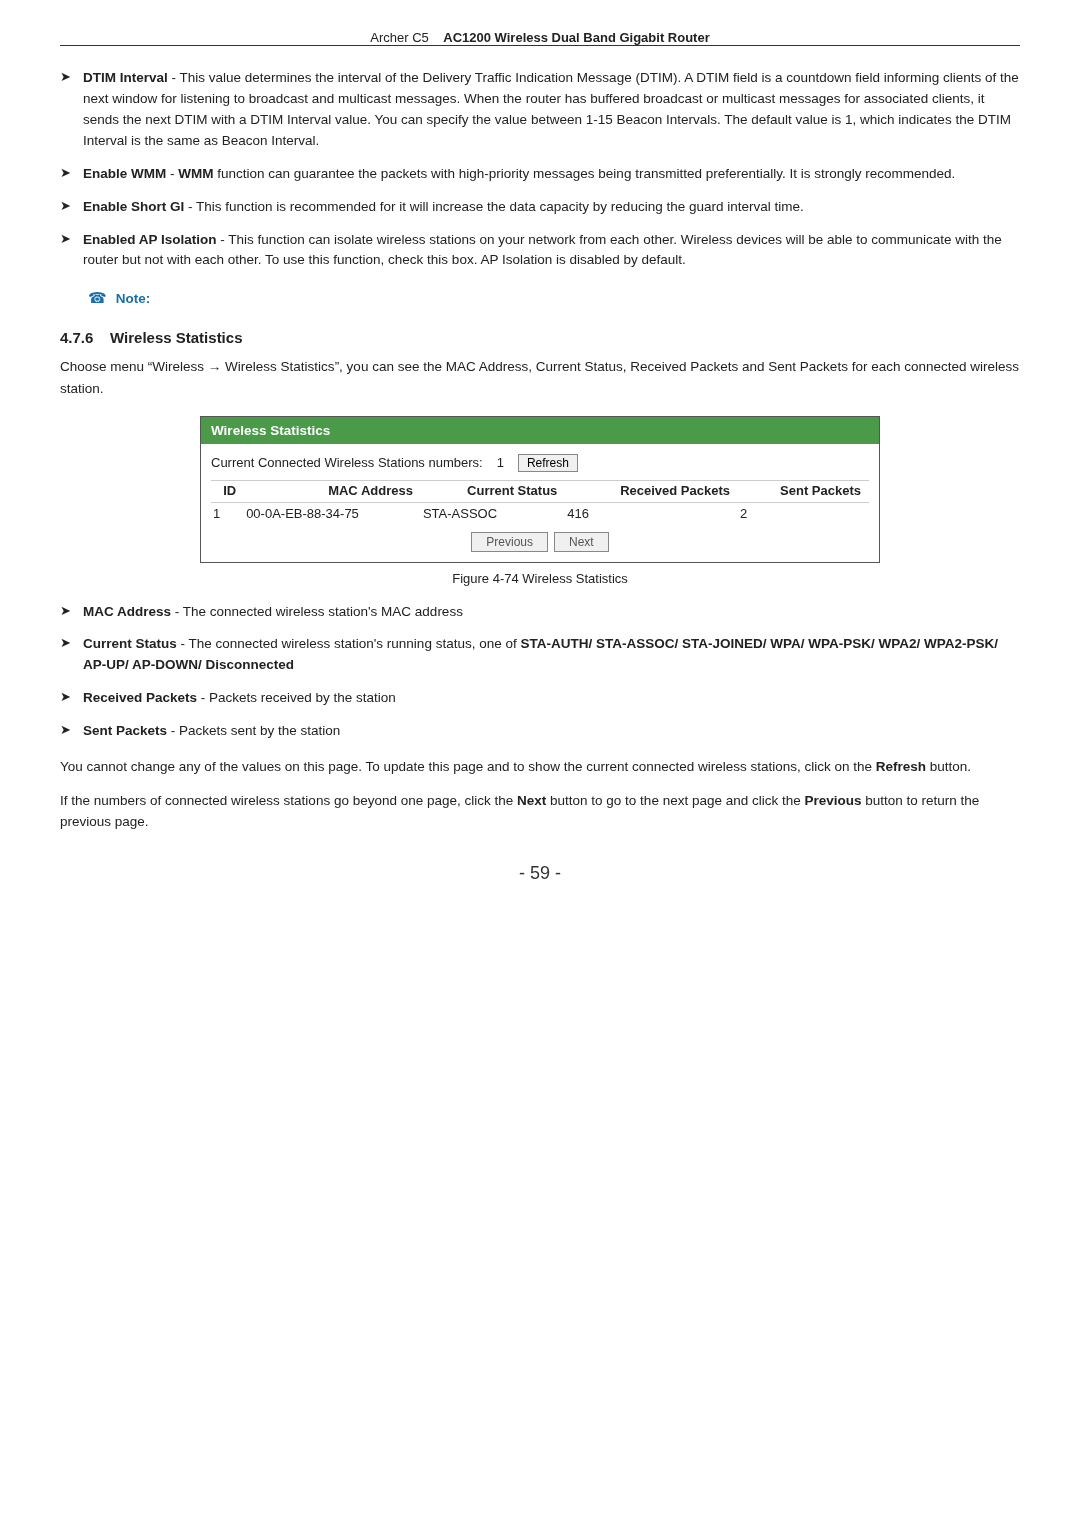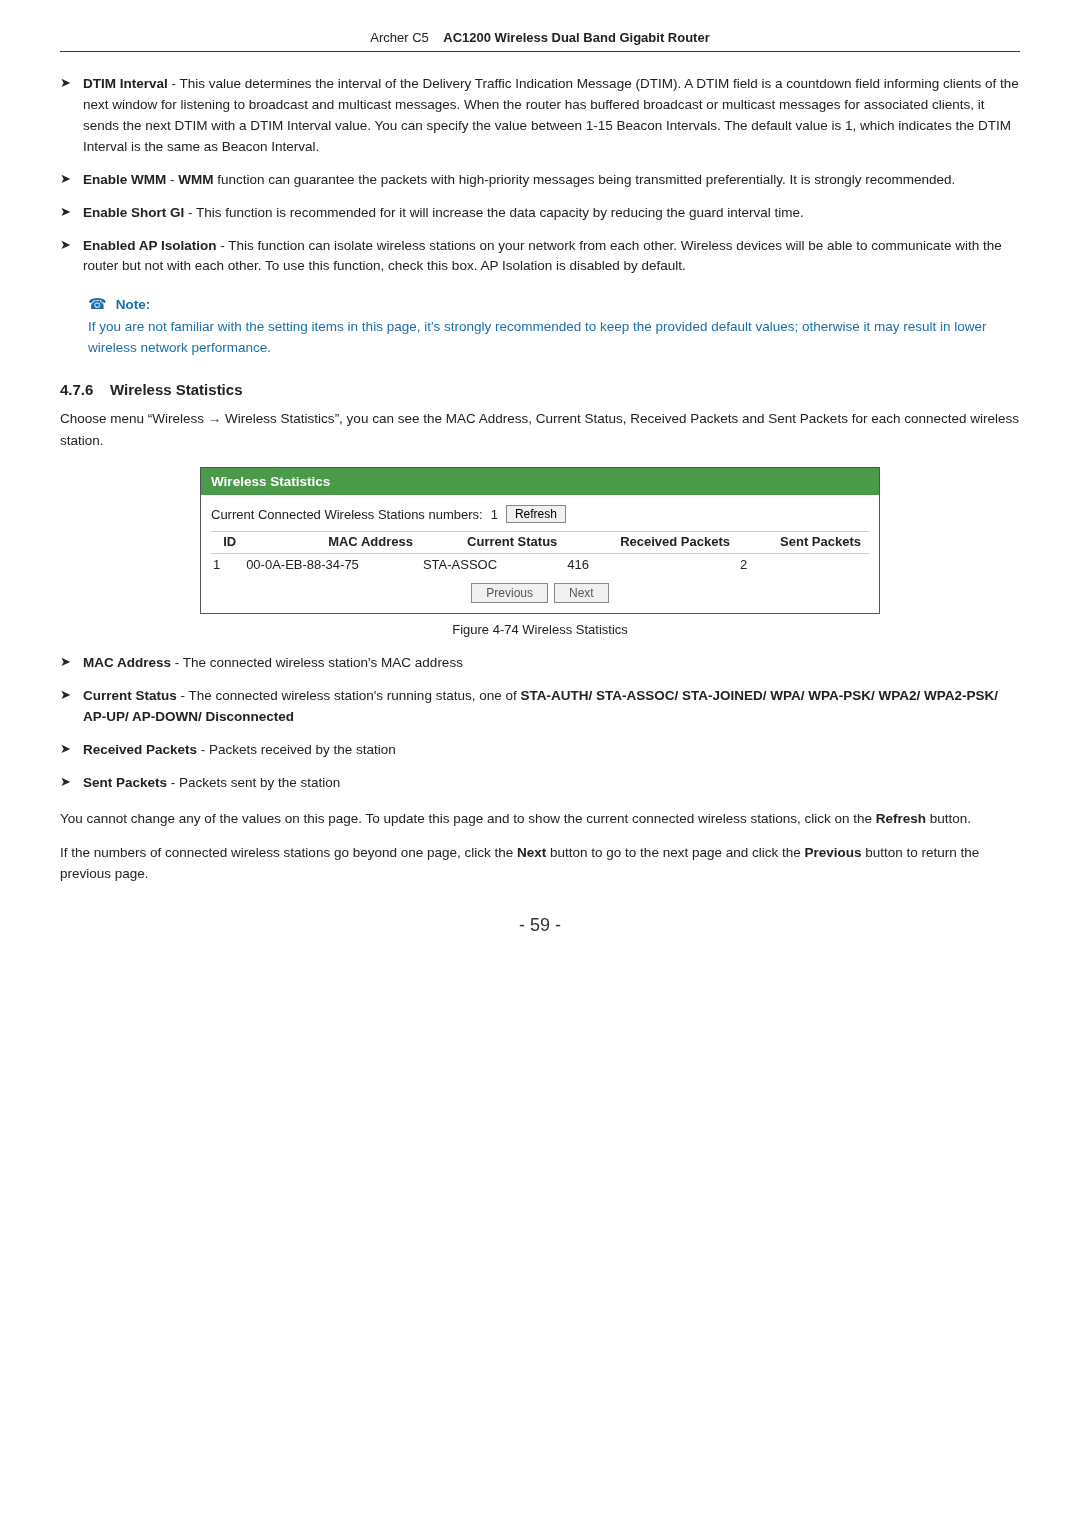--- a/index.html
+++ b/index.html
@@ -8,21 +8,21 @@
       font-size: 14px;
       color: #222;
       background: #fff;
       padding: 30px 60px 40px 60px;
       max-width: 1080px;
       min-height: 1527px;
     }
     .page-header {
       text-align: center;
       border-bottom: 1px solid #333;
-      padding-bottom: 6px;
+      padding-bottom: 0;
       margin-bottom: 22px;
       font-size: 13px;
     }
     .page-header span.light { font-weight: normal; }
     .page-header span.bold { font-weight: bold; }
 
     .bullet-section { margin-bottom: 14px; }
     .bullet-item {
       display: flex;
       flex-direction: row;
@@ -83,21 +83,21 @@
       font-size: 13.5px;
       padding: 6px 10px;
     }
     .stats-table-body {
       padding: 10px 10px 4px 10px;
       background: #fff;
     }
     .stats-count-row {
       display: flex;
       align-items: center;
-      gap: 8px;
+      gap: 14px;
       margin-bottom: 8px;
       font-size: 13px;
     }
     .refresh-btn {
       border: 1px solid #888;
       background: #f0f0f0;
       padding: 1px 8px;
       font-size: 12px;
       cursor: pointer;
     }
@@ -200,21 +200,20 @@
     </span>
   </div>
 
 </div>
 
 <div class="note-box">
   <div class="note-title">
     <span class="phone-icon">☎</span>
     <b>Note:</b>
   </div>
-  <div class="note-text">If you are not familiar with the setting items in this page, it's strongly recommended to keep the provided default values; otherwise it may result in lower wireless network performance.</div>
 </div>
 
 <div class="section-heading">
   <span>4.7.6</span>
   &nbsp;&nbsp;
   <span>Wireless Statistics</span>
 </div>
 
 <div class="intro-text">
   Choose menu “<b>Wireless</b> → <b>Wireless Statistics</b>”, you can see the MAC Address, Current Status, Received Packets and Sent Packets for each connected wireless station.

